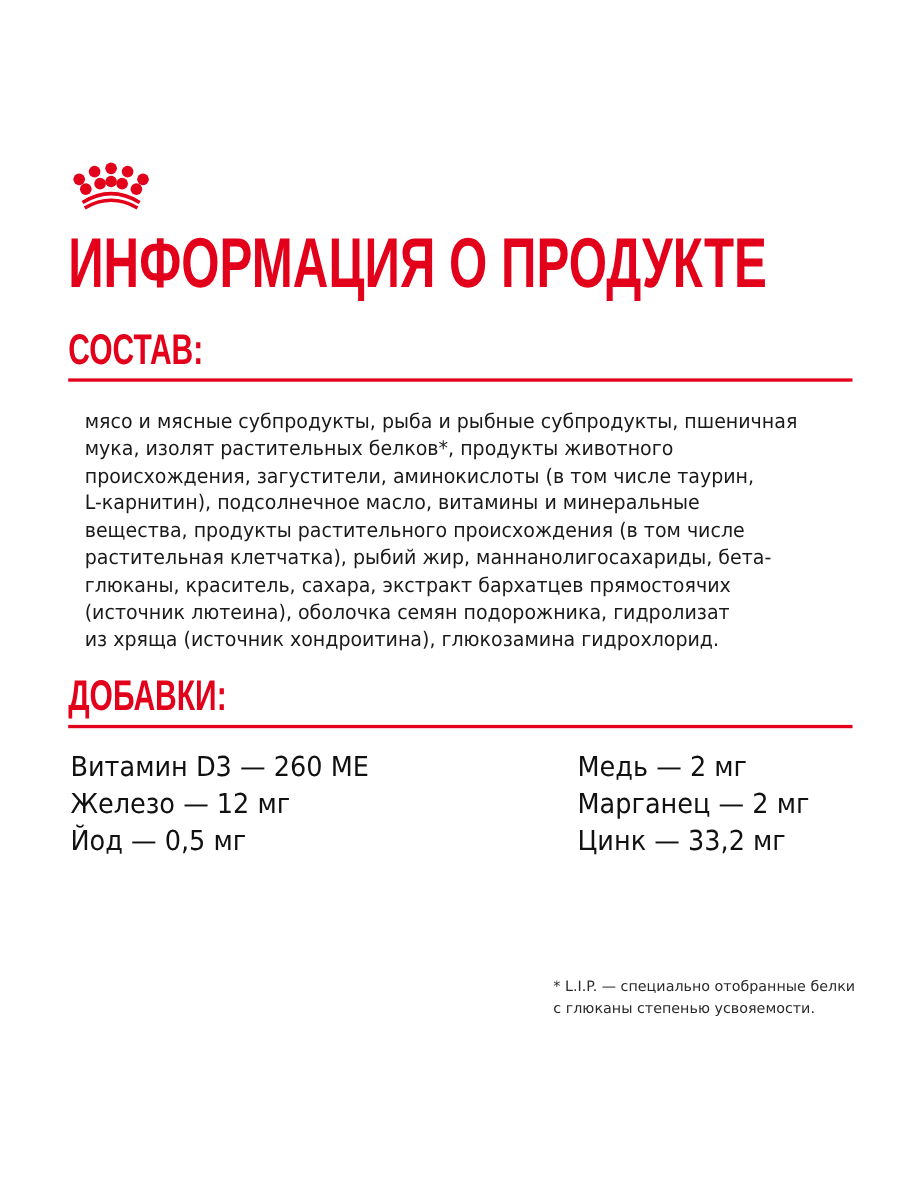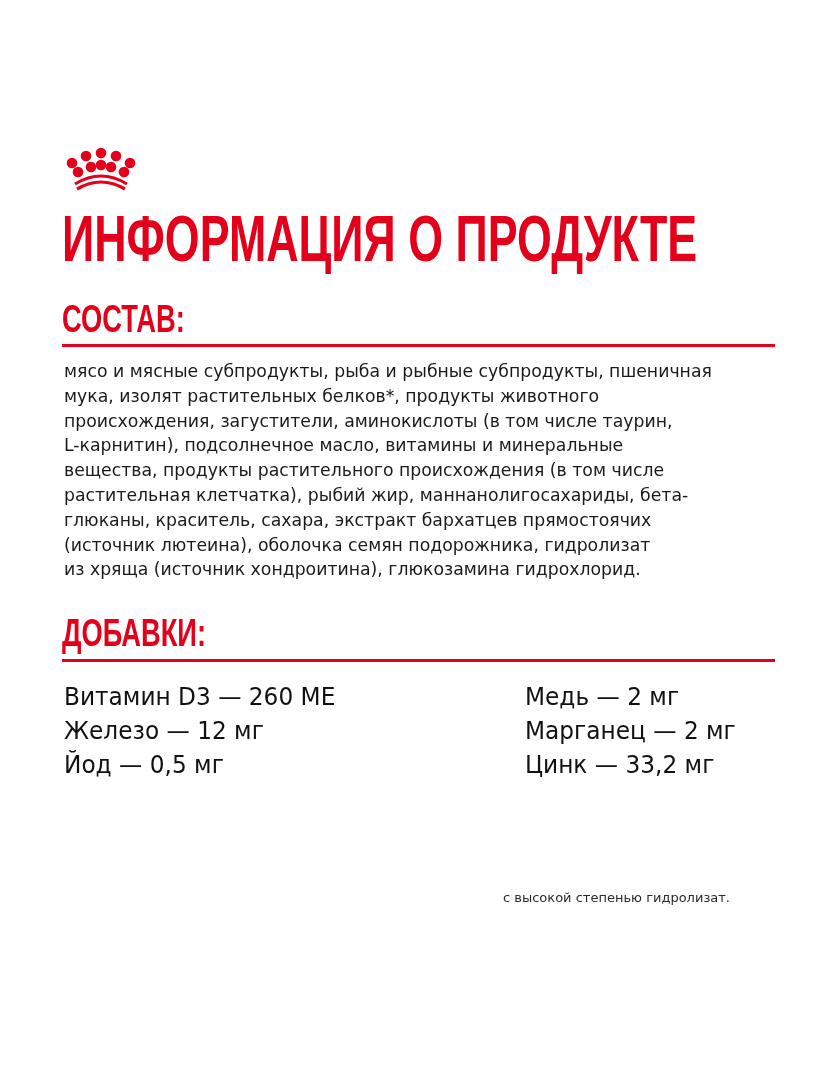--- a/index.html
+++ b/index.html
@@ -16,21 +16,21 @@
     position: absolute; left: 62px;
     font-family: "Liberation Sans", sans-serif; font-weight: bold;
     font-size: 39px; line-height: 42px; color: #e2001a;
     transform: scaleX(0.70); transform-origin: left top;
     white-space: nowrap;
   }
   .rule { position: absolute; left: 62px; width: 713px; height: 3px; background: #e2001a; }
   .body-text {
     position: absolute; left: 64px; top: 359px; width: 730px;
     font-family: "DejaVu Sans", sans-serif; font-size: 18.2px; line-height: 24.8px;
-    color: #1a1a1a; margin: 0;
+    color: #1a1a1a; margin: 13px;
   }
   .body-text .ln { display: block; white-space: nowrap; transform: scaleX(0.95); transform-origin: left top; }
   .additives { position: absolute; top: 680px; left: 64px; width: 720px; }
   .add-col { position: absolute; top: 0; }
   .add-col.left { left: 0; }
   .add-col.right { left: 461px; }
   .add-item {
     display: block; font-family: "DejaVu Sans", sans-serif; font-size: 25px; line-height: 34px;
     color: #111111; white-space: nowrap; transform: scaleX(0.93); transform-origin: left top;
   }
@@ -89,14 +89,15 @@
     <span class="add-item">Йод — 0,5 мг</span>
   </div>
   <div class="add-col right">
     <span class="add-item">Медь — 2 мг</span>
     <span class="add-item">Марганец — 2 мг</span>
     <span class="add-item">Цинк — 33,2 мг</span>
   </div>
 </div>
 
 <div class="footnote">
-  <span>с высокой степенью гидролизат.</span>
+  <span>* L.I.P. — специально отобранные белки</span>
+  <span>с глюканы степенью усвояемости.</span>
 </div>
 
 </body></html>

